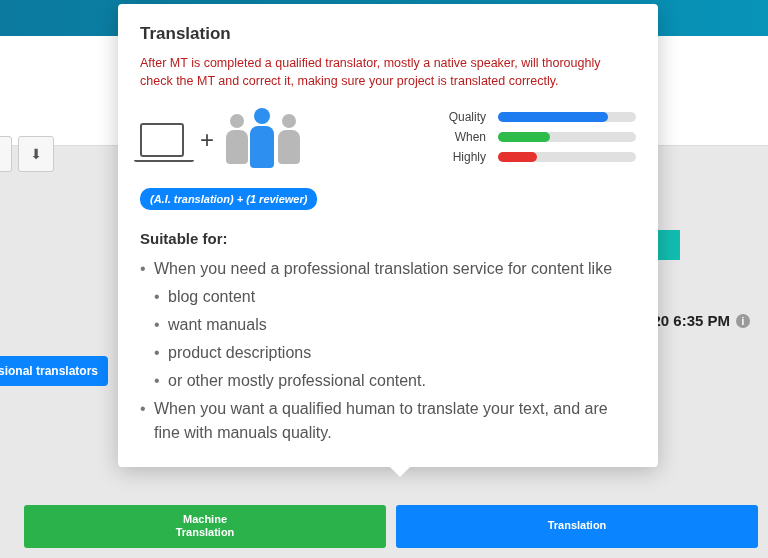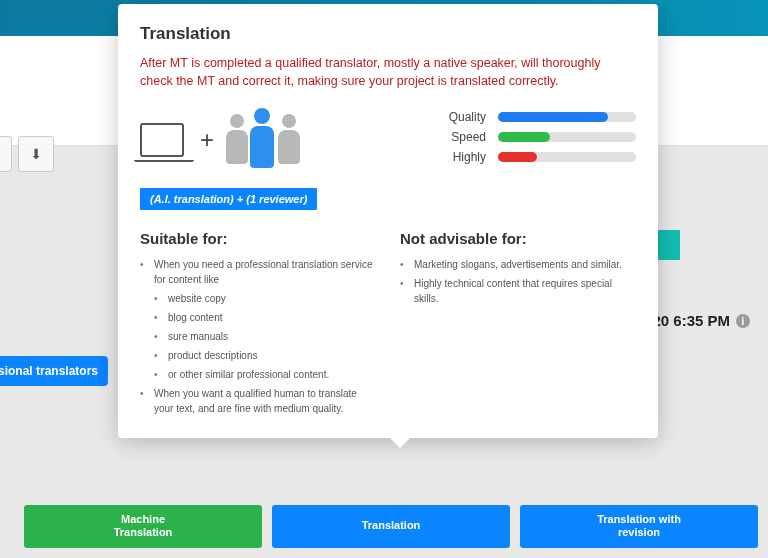--- a/index.html
+++ b/index.html
@@ -145,28 +145,28 @@
   .fill-speed{ background:#2dbb4a; width:38%;}
   .fill-price{ background:#e5322e; width:28%;}
   .badge-blue{
     display:inline-block;
     background:#0a84ff;
     color:#fff;
     font-size:11px;
     font-weight:700;
     font-style:italic;
     padding:5px 10px;
-    border-radius:1px;
+    border-radius:10px;
     margin-top:16px;
   }
   .pop-cols{ display:flex; gap:24px; margin-top:20px;}
   .col{ flex:1;}
   .col-title{ font-size:15px; font-weight:700; color:#333; margin-bottom:10px;}
   .col ul{ list-style:none; padding-left:0;}
-  .col li{ position:relative; padding-left:14px; font-size:10px; color:#555; line-height:1.5; margin-bottom:4px;}
+  .col li{ position:relative; padding-left:14px; font-size:16px; color:#555; line-height:1.5; margin-bottom:4px;}
   .col li::before{ content:"•"; position:absolute; left:0; top:0; color:#777;}
   .col ul.sub{ margin:4px 0 4px 14px;}
   
   .tabs {
     position:absolute;
     bottom:10px;
     left:24px; right:10px;
     display:flex;
     gap:10px;
   }
@@ -227,21 +227,21 @@
       </div>
     </div>
     <div class="meters">
       <div class="meter-row">
         <div class="meter-label">Quality</div>
         <div class="meter-track">
             <div class="meter-fill fill-quality"></div>
           </div>
       </div>
       <div class="meter-row">
-        <div class="meter-label">Speed</div>
+        <div class="meter-label">When</div>
         <div class="meter-track">
             <div class="meter-fill fill-speed"></div>
           </div>
       </div>
       <div class="meter-row">
         <div class="meter-label">Highly</div>
         <div class="meter-track">
             <div class="meter-fill fill-price"></div>
           </div>
       </div>
@@ -249,36 +249,27 @@
   </div>
 
   <span class="badge-blue">(A.I. translation) + (1 reviewer)</span>
 
   <div class="pop-cols">
     <div class="col">
       <div class="col-title">Suitable for:</div>
       <ul>
         <li>When you need a professional translation service for content like</li>
         <ul class="sub">
-          <li>website copy</li>
           <li>blog content</li>
-          <li>sure manuals</li>
+          <li>want manuals</li>
           <li>product descriptions</li>
-          <li>or other similar professional content.</li>
+          <li>or other mostly professional content.</li>
         </ul>
-        <li>When you want a qualified human to translate your text, and are fine with medium quality.</li>
-      </ul>
-    </div>
-    <div class="col">
-      <div class="col-title">Not advisable for:</div>
-      <ul>
-        <li>Marketing slogans, advertisements and similar.</li>
-        <li>Highly technical content that requires special skills.</li>
+        <li>When you want a qualified human to translate your text, and are fine with manuals quality.</li>
       </ul>
     </div>
   </div>
 </div>
 
 <div class="tabs">
   <div class="tab tab-green">Machine<br>Translation</div>
   <div class="tab tab-blue">Translation</div>
-  <div class="tab tab-blue">Translation with<br>revision</div>
 </div>
 
 </body></html>

